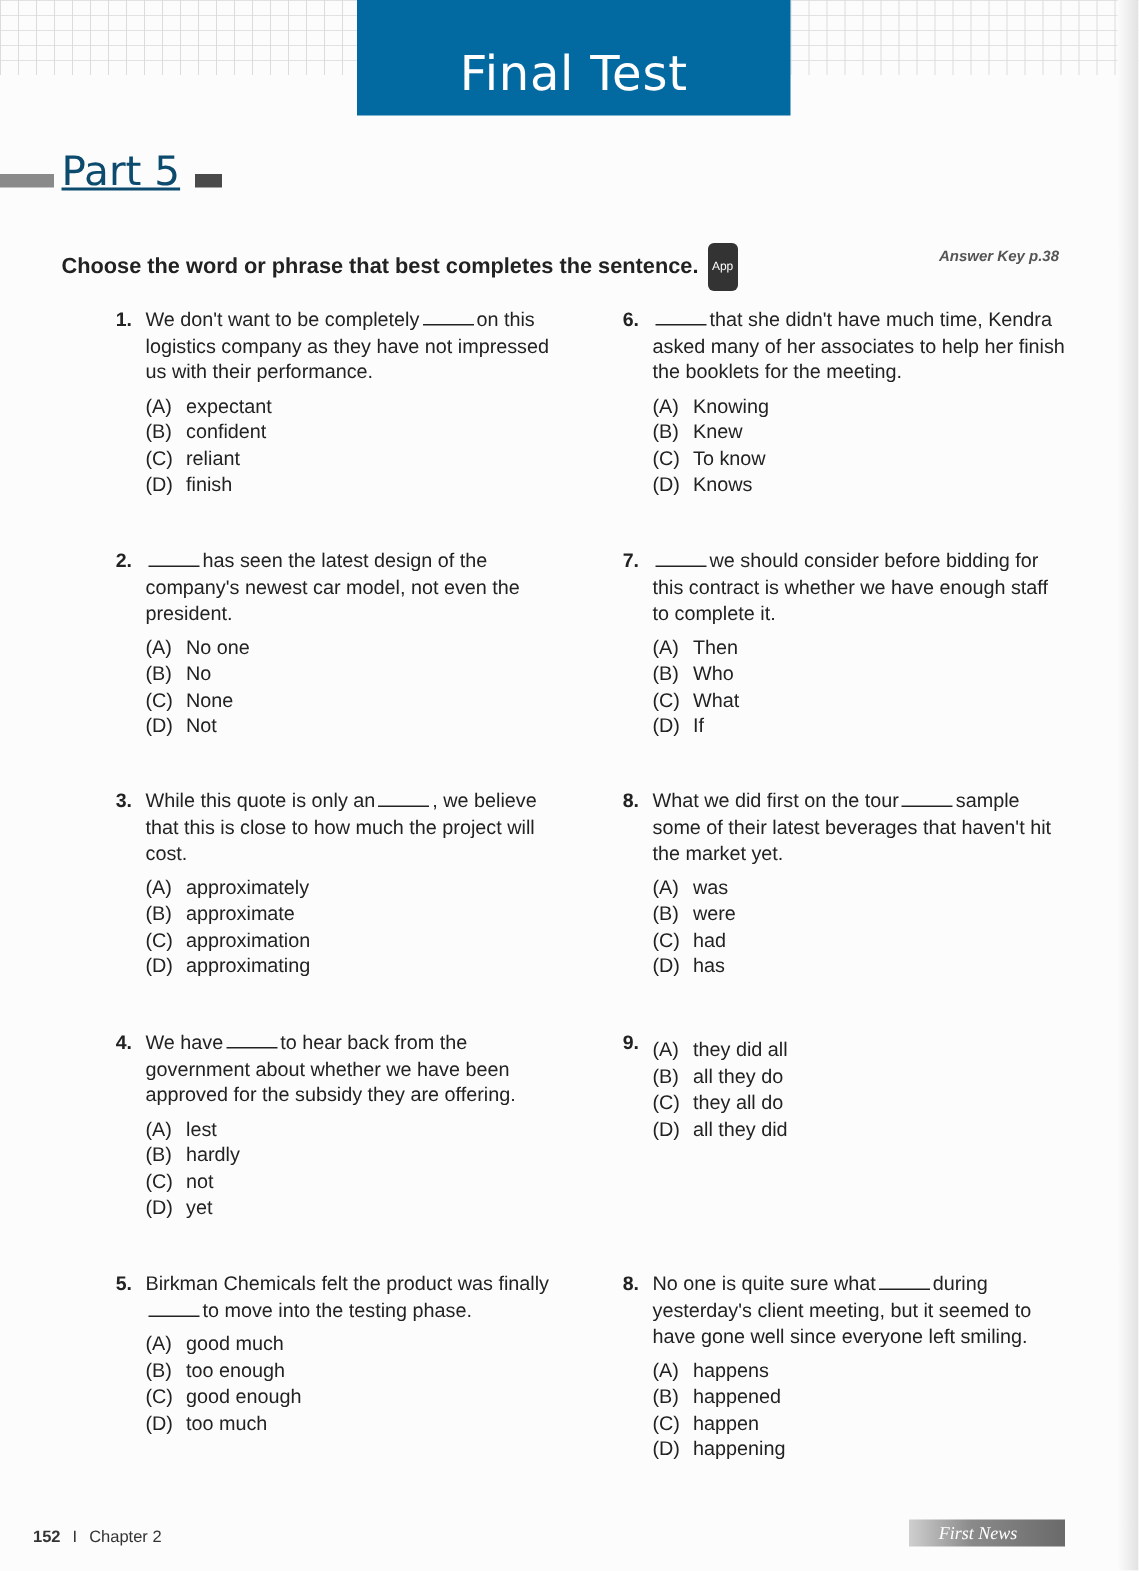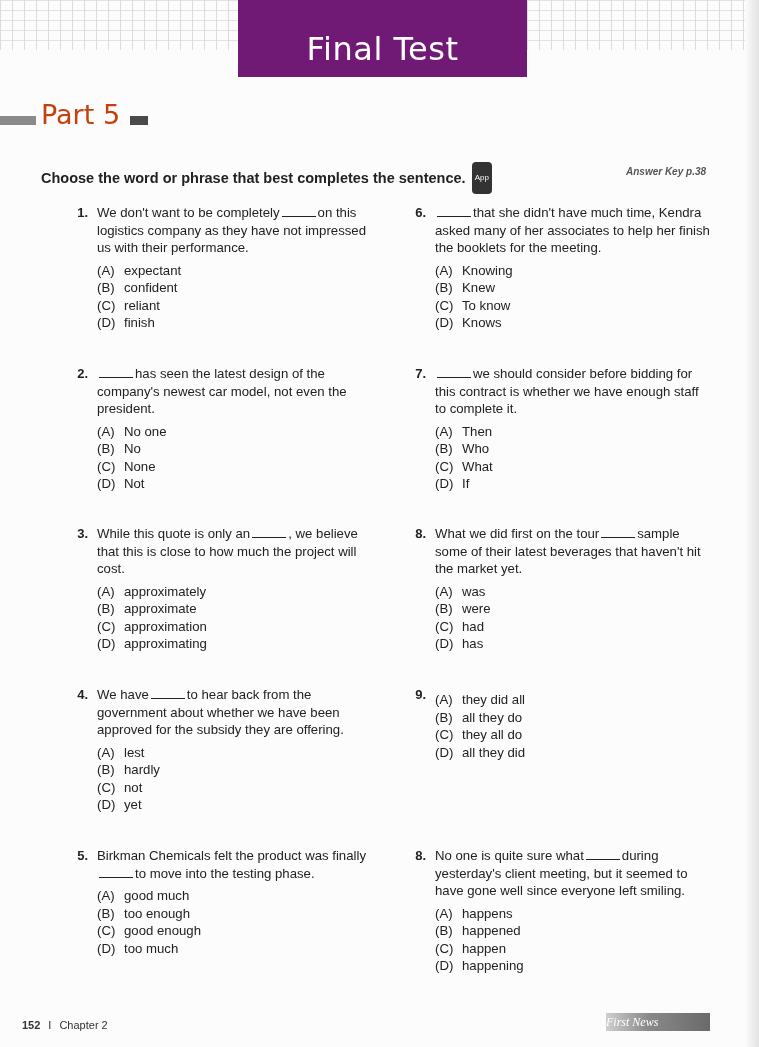--- a/index.html
+++ b/index.html
@@ -14,37 +14,37 @@
     background-image:
       linear-gradient(to right, #cfcfcf 1px, transparent 1px),
       linear-gradient(to bottom, #d8d8d8 1px, transparent 1px);
     background-size: 12px 10px;
     opacity: 0.7;
   }
   .grid-left { left: 0; width: 238px; }
   .grid-right { left: 527px; width: 232px; }
   .title-box {
     position: absolute; left: 238px; top: 0; width: 289px; height: 77px;
-    background: #701a75;
+    background: #0369a1;
     display: flex; align-items: flex-end; justify-content: center;
   }
   .title-box span {
     color: #ffffff; font-size: 32px; font-family: "DejaVu Sans", sans-serif;
     letter-spacing: 0.5px; padding-bottom: 9px;
   }
   .right-shadow {
     position: absolute; right: 0; top: 0; width: 14px; height: 1047px;
     background: linear-gradient(to right, #fcfcfc, #e2e2e2);
   }
   .part-bar-left {
     position: absolute; left: 0; top: 116px; width: 36px; height: 9px; background: #8a8a8a;
   }
   .part-title {
     position: absolute; left: 41px; top: 99px;
-    font-family: "DejaVu Sans", sans-serif; font-size: 27px; color: #c2410c;
+    font-family: "DejaVu Sans", sans-serif; font-size: 27px; color: #0c4a6e; text-decoration: underline;
   }
   .part-bar-right {
     position: absolute; left: 130px; top: 116px; width: 18px; height: 9px; background: #4a4a4a;
   }
   .instruction {
     position: absolute; left: 41px; top: 162px;
     font-weight: bold; font-size: 14.5px; color: #222;
     display: flex; align-items: center;
   }
   .app-badge {
@@ -73,21 +73,21 @@
   .opt .lbl { width: 27px; }
   .footer-page {
     position: absolute; left: 22px; top: 1019px; font-size: 11px; color: #333;
   }
   .footer-page b { font-weight: bold; }
   .footer-page .sep { margin: 0 8px; }
   .brand {
     position: absolute; left: 606px; top: 1013px; width: 104px; height: 18px;
     background: linear-gradient(to right, #cfcfcf 0%, #8a8a8a 40%, #6a6a6a 100%);
     color: #fff; font-family: "Liberation Serif", serif; font-style: italic;
-    font-size: 12px; text-align: left; line-height: 18px; padding-right: 12px; box-sizing: border-box;
+    font-size: 12px; text-align: center; line-height: 18px; padding-right: 12px; box-sizing: border-box;
   }
 </style>
 </head>
 <body>
 
 <div class="grid-bg grid-left"></div>
 <div class="grid-bg grid-right"></div>
 <div class="right-shadow"></div>
 
 <div class="title-box">

